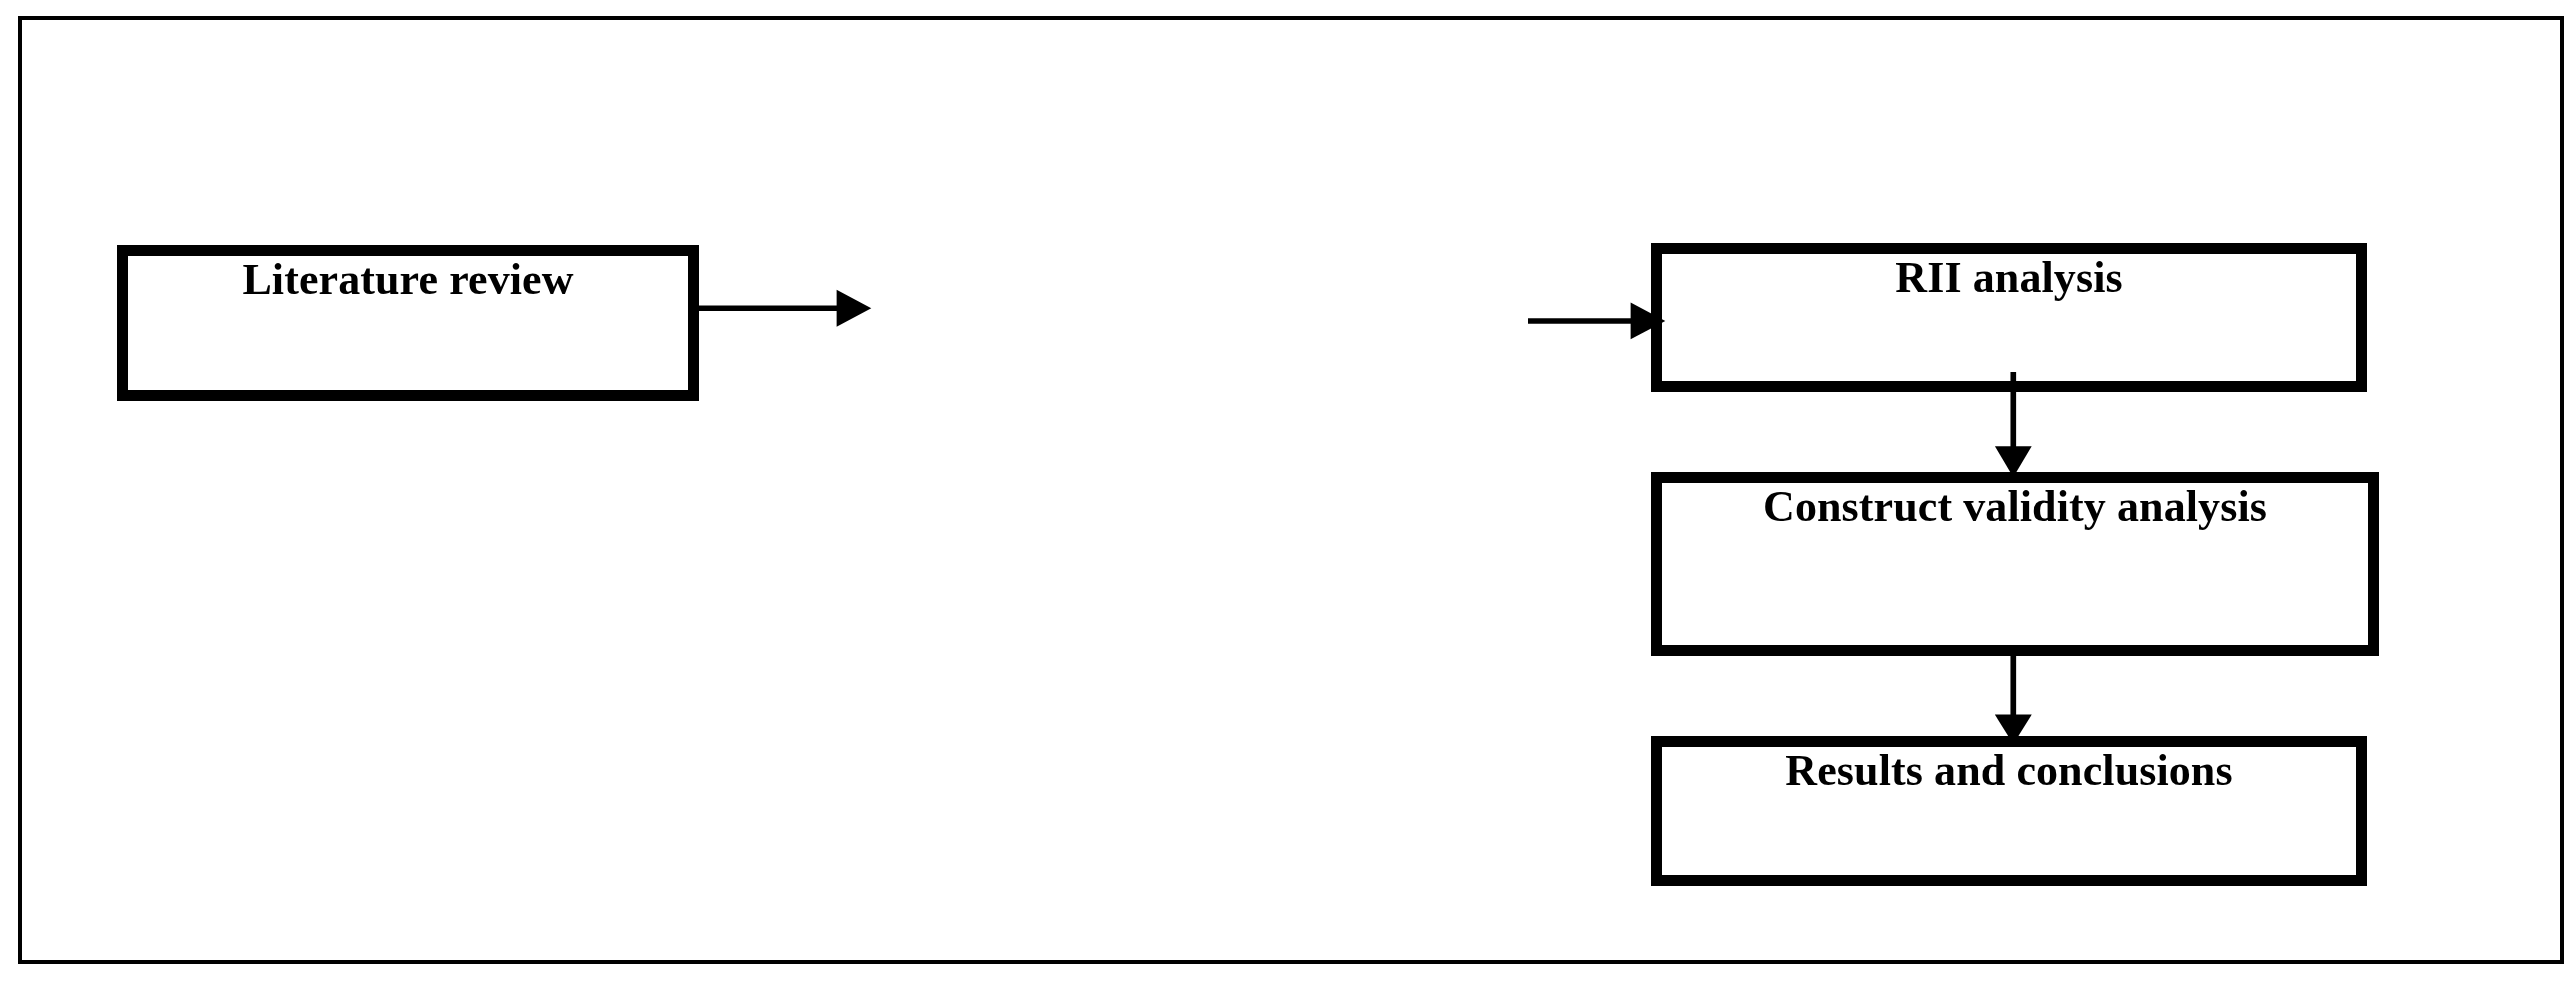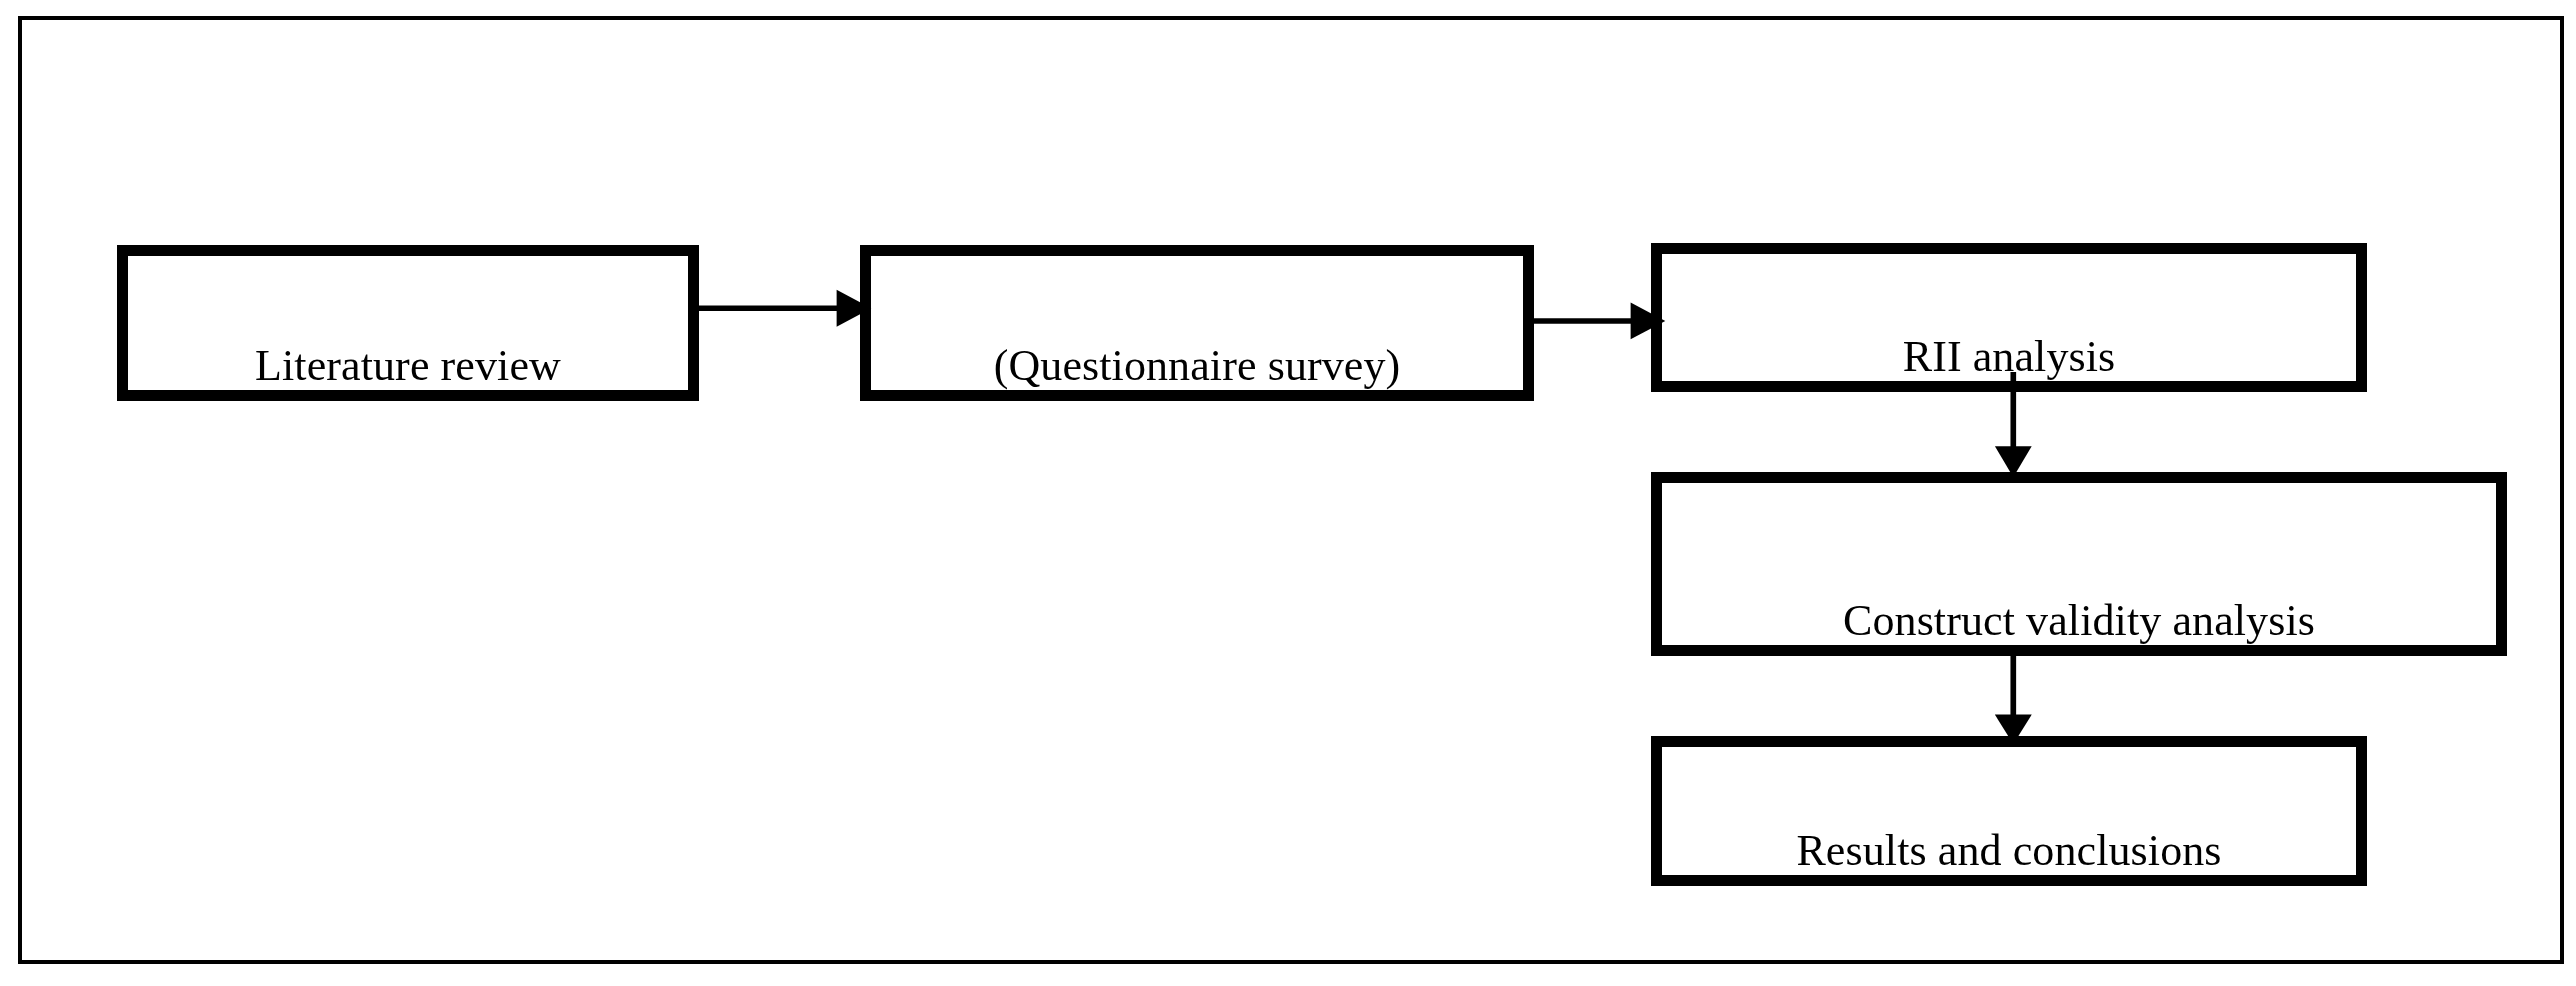--- a/index.html
+++ b/index.html
@@ -28,44 +28,45 @@
     box-sizing: border-box;
     background: transparent;
   }
   
   .node {
     position: absolute;
     box-sizing: border-box;
     background: #ffffff;
     border: 11.3px solid #000000;
     display: flex;
-    align-items: flex-end;
+    align-items: flex-start;
     justify-content: center;
     text-align: center;
+    font-weight: bold;
   }
   .node .node-label {
     font-family: "Liberation Serif", "DejaVu Serif", serif;
     font-size: 44px;
     line-height: 1.1;
     color: #000000;
     white-space: nowrap;
     letter-spacing: 0.1px;
   }
   
   .node-literature-review {
     left: 117px;  top: 245px;  width: 582px;  height: 156px;
   }
   .node-questionnaire-survey {
     left: 860px; top: 245px;  width: 674px;  height: 156px;
   }
   .node-rii-analysis {
     left: 1651px; top: 231px;  width: 716px; height: 149px; margin-top: 12px;
   }
   .node-construct-validity {
-    left: 1651px; top: 472px;  width: 856px; height: 184px;
+    left: 1651px; top: 472px;  width: 728px; height: 184px;
   }
   .node-results-conclusions {
     left: 1651px; top: 736px; width: 716px; height: 150px;
   }
   
   .connector {
     position: absolute;
   }
   .connector svg {
     display: block;
@@ -80,23 +81,20 @@
 <body>
 
 <div id="canvas">
 
   <div class="outer-frame"></div>
 
   <div class="node node-literature-review">
     <span class="node-label">Literature review</span>
   </div>
 
-  <div class="node node-questionnaire-survey">
-    <span class="node-label">(Questionnaire survey)</span>
-  </div>
 
   <div class="node node-rii-analysis">
     <span class="node-label">RII analysis</span>
   </div>
 
   <div class="node node-construct-validity">
     <span class="node-label">Construct validity analysis</span>
   </div>
 
   <div class="node node-results-conclusions">

